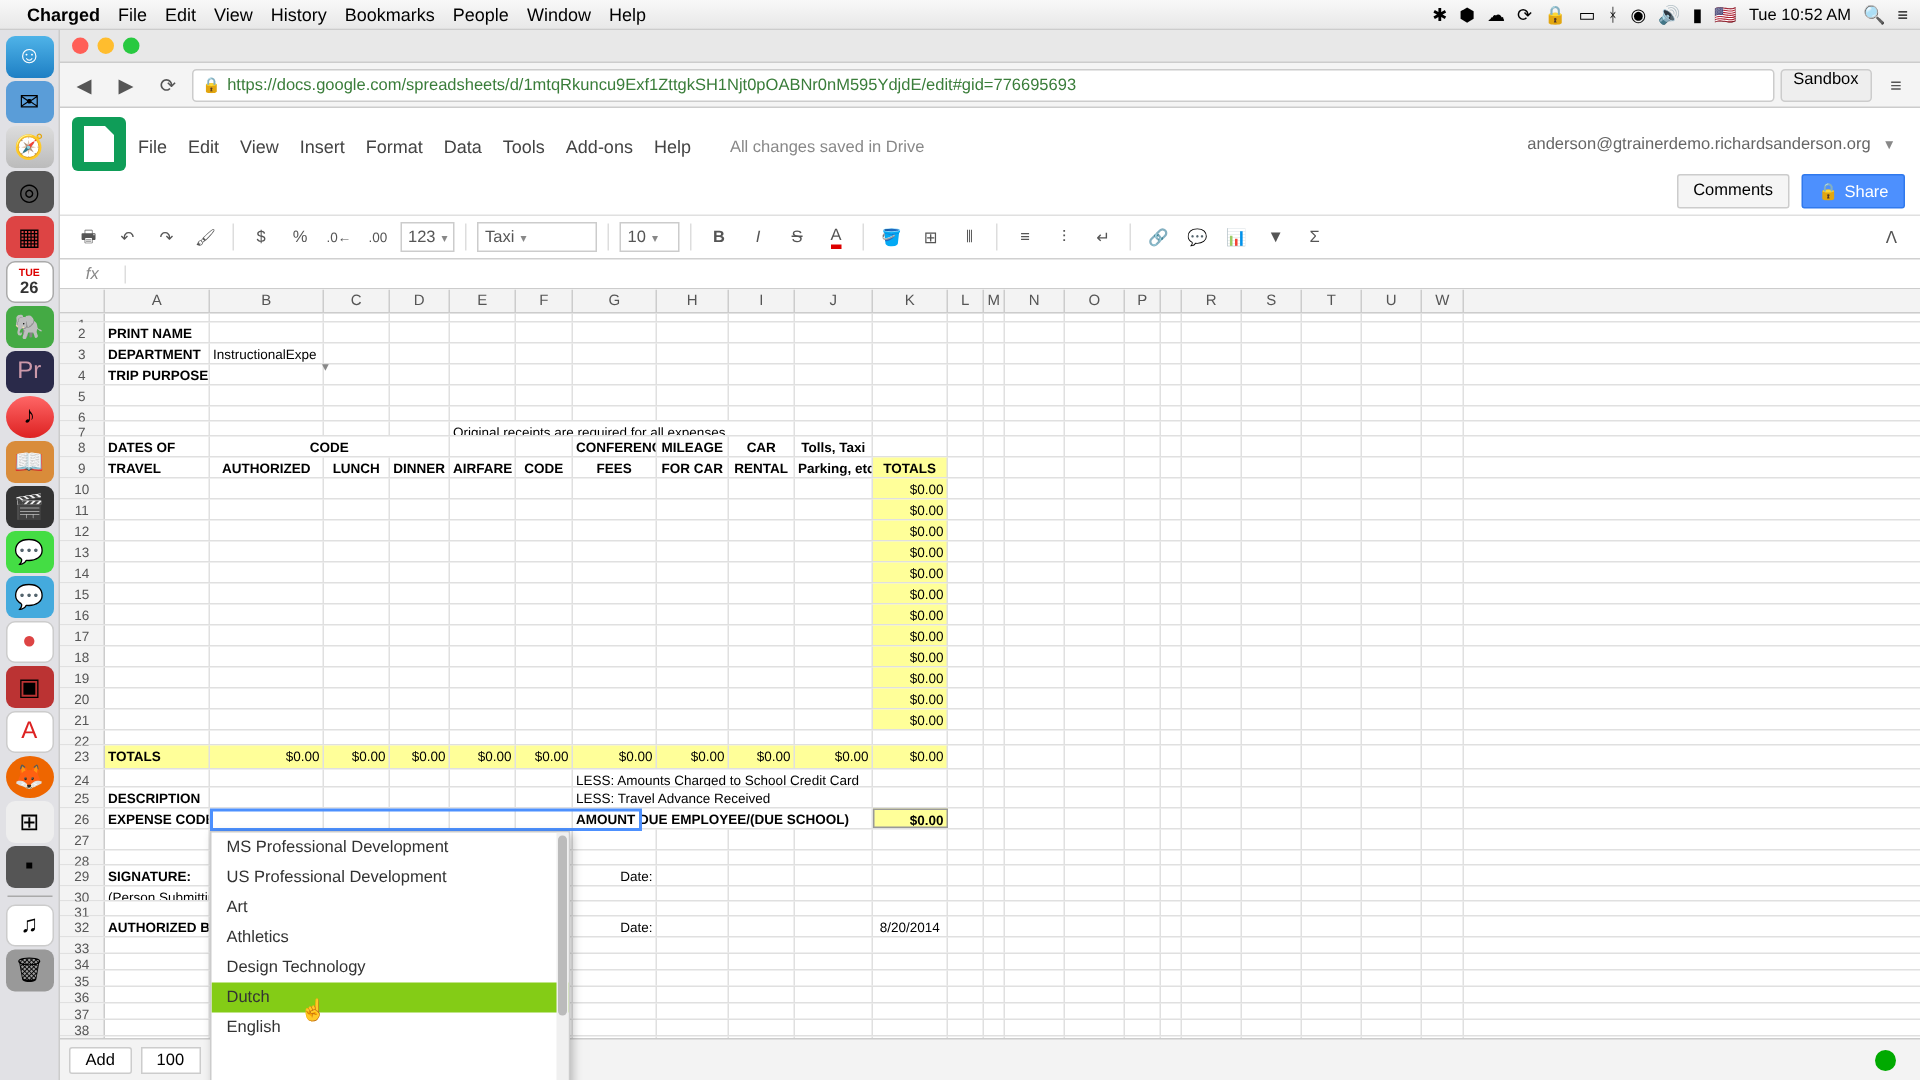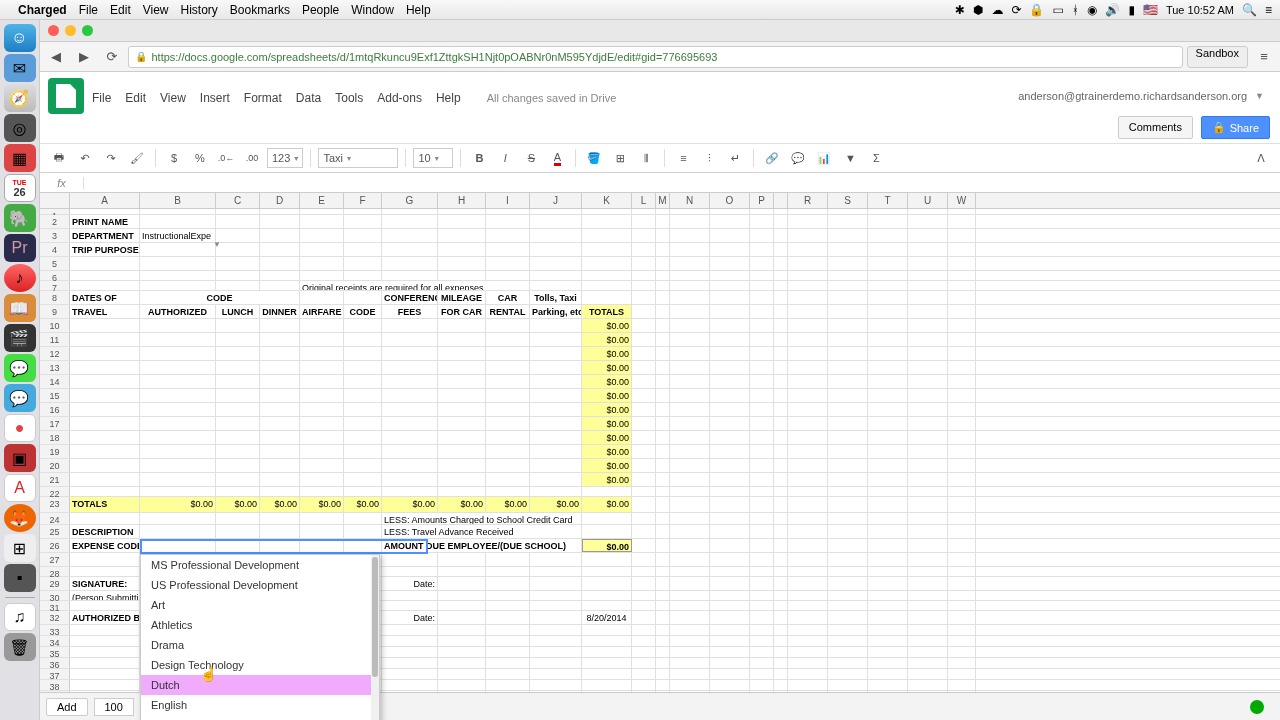--- a/index.html
+++ b/index.html
@@ -76,21 +76,21 @@
 .cell { border-right:1px solid #e0e0e0; font-size:9px; padding:0 2px; line-height:14px; overflow:hidden; white-space:nowrap;}
 .cell.bold { font-weight:bold;}
 .cell.center { text-align:center;}
 .cell.right { text-align:right;}
 .yellow { background:#ffff99;}
 .yellow-border { background:#ffff99; border:1px solid #999;}
 
 
 .dropdown-list { position:absolute; background:#fff; border:1px solid #ccc; box-shadow:2px 2px 6px rgba(0,0,0,0.25); z-index:100; font-size:11px; color:#333; max-height:220px; overflow-y:auto;}
 .dropdown-list .dd-item { padding:4px 10px; }
-.dropdown-list .dd-item.hover { background:#f0abfc;}
+.dropdown-list .dd-item.hover { background:#84cc16;}
 .dd-scrollbar { position:absolute; right:0; top:0; width:8px; height:100%; background:#f0f0f0;}
 .dd-scrollbar .thumb { position:absolute; left:1px; width:6px; background:#bbb; border-radius:3px;}
 
 
 .sheet-bottom { position:absolute; left:40px; right:0; bottom:0; height:28px; background:#f3f3f3; border-top:1px solid #ccc; display:flex; align-items:center; padding:0 6px; gap:6px; font-size:11px;}
 .add-btn { padding:2px 10px; background:#fff; border:1px solid #ccc; border-radius:2px; font-size:11px;}
 .more-rows-input { width:40px; height:18px; border:1px solid #ccc; font-size:11px; text-align:center;}
 .sheet-tab-btn { width:20px; height:20px; display:flex; align-items:center; justify-content:center; color:#666;}
 .sheet-tab { padding:3px 10px; background:#fff; border:1px solid #ccc; border-bottom:none; border-radius:3px 3px 0 0;}
 .status-circle { margin-left:auto; width:14px; height:14px; border-radius:50%; background:#0a0; margin-right:10px;}
@@ -1264,21 +1264,20 @@
       <div class="dv-arrow" style="left:172px; top:45px">▾</div>
 
       <div style="position:absolute; left:100px; top:346px; width:288px; height:15px; border:2px solid #4d90fe; z-index:5"></div>
 
       <div class="dropdown-list" style="left:100px; top:361px; width:240px; height:216px;">
         <div id="dd-items">
             <div class="dd-item">MS Professional Development</div>
             <div class="dd-item">US Professional Development</div>
             <div class="dd-item">Art</div>
             <div class="dd-item">Athletics</div>
-            <div class="dd-item">Drama</div>
             <div class="dd-item">Design Technology</div>
             <div class="dd-item hover">Dutch</div>
             <div class="dd-item">English</div>
           </div>
         <div class="dd-scrollbar">
           <div class="thumb" style="top:2px;height:120px"></div>
         </div>
       </div>
 
       <div class="cursor" style="left:160px; top:472px"></div>

